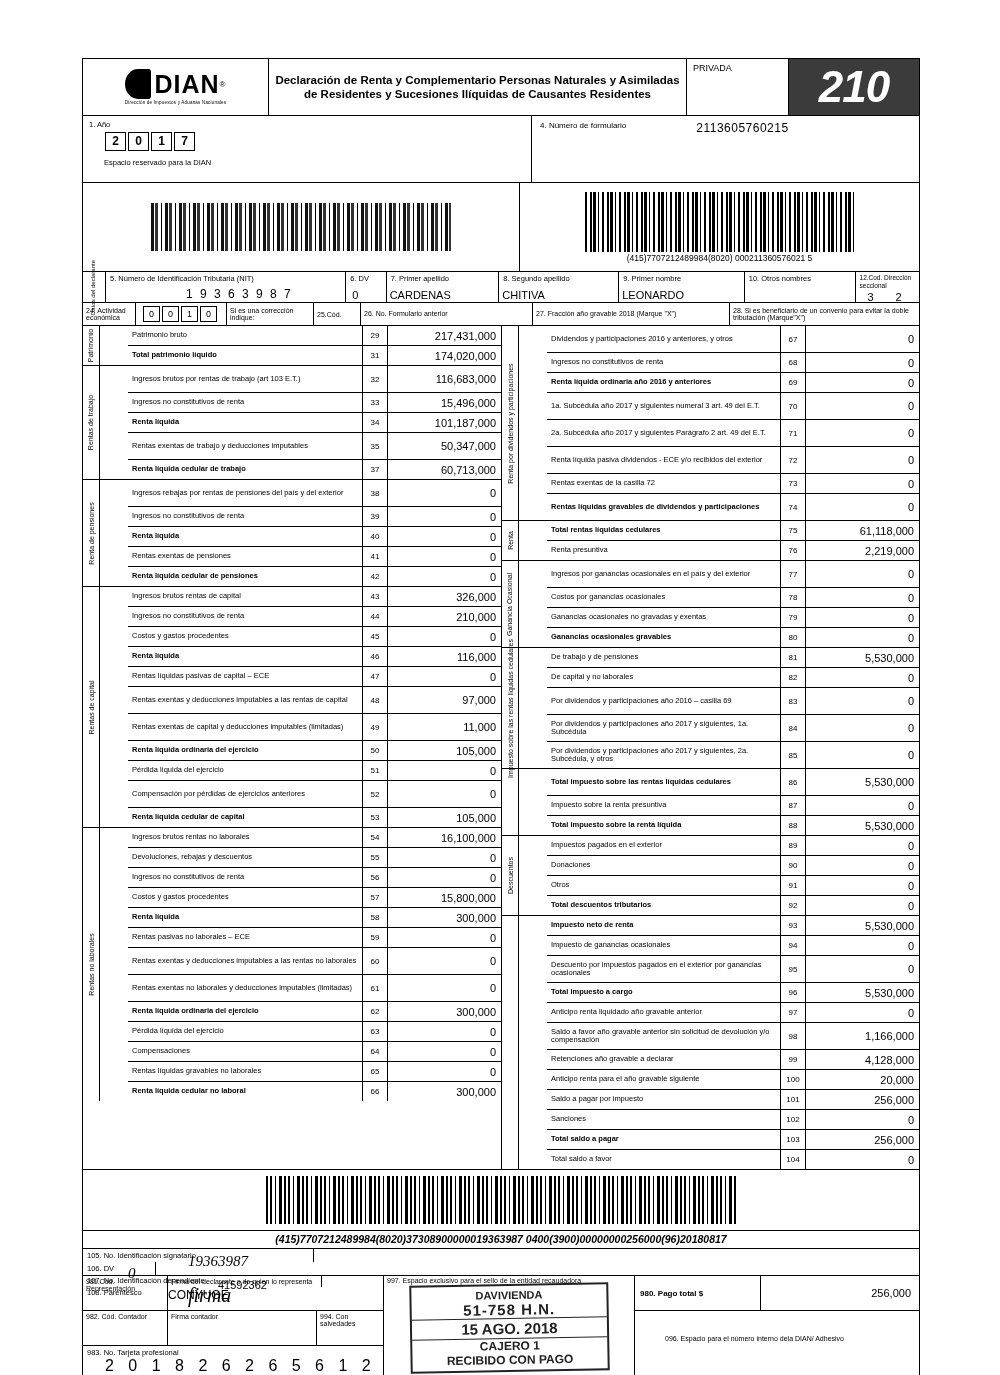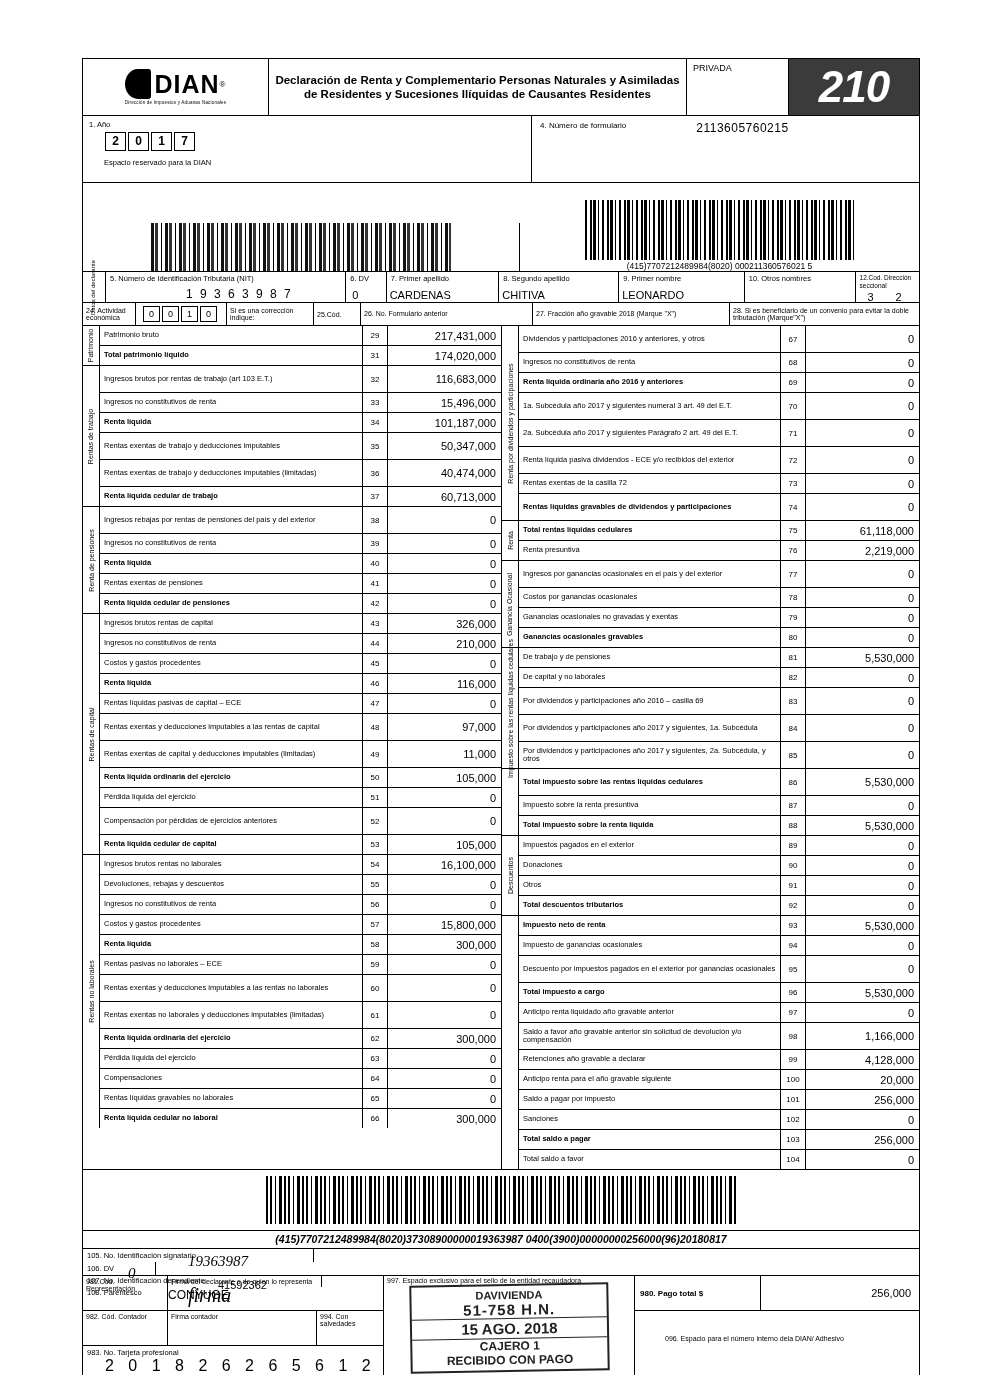--- a/index.html
+++ b/index.html
@@ -22,21 +22,21 @@
   .yearrow{display:flex;border-bottom:1.4px solid #000;height:66px;}
   .yearbox{width:436px;border-right:1.4px solid #000;padding:4px 6px;}
   .lbl{font-size:7.5px;}
   .yearcells{display:flex;margin:3px 0 0 16px;}
   .cell{width:19px;height:17px;border:1px solid #000;margin-right:2px;text-align:center;font-size:12px;line-height:17px;font-weight:bold;}
   .resv{font-size:7.5px;margin-top:7px;padding-left:15px;}
   .formnum{flex:1;padding:5px 8px;display:flex;align-items:flex-start;}
   .formnum .l{font-size:8px;}
   .formnum .v{font-size:12px;margin-left:70px;letter-spacing:.5px;}
   
-  .bcrow{display:flex;border-bottom:1.4px solid #000;height:88px;align-items:flex-end;}
+  .bcrow{display:flex;border-bottom:1.4px solid #000;height:88px;}
   .bcleft{width:436px;border-right:1.4px solid #000;display:flex;align-items:center;justify-content:center;}
   .bcright{flex:1;display:flex;align-items:center;justify-content:center;flex-direction:column;}
   .bcright .code{font-size:8.5px;margin-top:1px;}
   .bars2{height:60px;width:270px;background:repeating-linear-gradient(90deg,#000 0 2px,#fff 2px 5px,#000 5px 7px,#fff 7px 8px,#000 8px 11px,#fff 11px 13px,#000 13px 14px,#fff 14px 17px);}
   .noise{height:48px;width:300px;background:repeating-linear-gradient(90deg,#111 0 3px,#fff 3px 4px,#333 4px 7px,#fff 7px 10px,#000 10px 11px,#fff 11px 14px),repeating-linear-gradient(0deg,rgba(0,0,0,.35) 0 2px,rgba(255,255,255,0) 2px 5px);}
   
   .datos{display:flex;border-bottom:1px solid #000;height:30px;font-size:7.5px;}
   .sidecap{width:22px;border-right:1px solid #000;display:flex;align-items:center;justify-content:center;}
   .sidecap span{transform:rotate(-90deg);white-space:nowrap;font-size:6px;text-align:center;line-height:7px;}
   .dcell{border-right:1px solid #000;padding:2px 4px;position:relative;}
@@ -44,21 +44,21 @@
   .dval.sm{font-size:11px;letter-spacing:0;}
   
   .actrow{display:flex;border-bottom:1.2px solid #000;height:22px;font-size:7px;align-items:stretch;}
   .actrow .c{border-right:1px solid #000;padding:2px 3px;display:flex;align-items:center;}
   .minicells{display:flex;margin-left:4px;}
   .minicells div{width:15px;height:14px;border:1px solid #000;margin-right:2px;text-align:center;font-size:9px;line-height:14px;}
   
   .main{display:flex;}
   .colL{width:418px;border-right:1.2px solid #000;}
   .colR{flex:1;}
-  .grp{display:flex;border-bottom:1.2px solid #000;}
+  .grp{display:flex;border-bottom:1.2px solid #000;gap:28px;}
   .grp:last-child{border-bottom:none;}
   .gside{width:16px;border-right:1px solid #000;display:flex;align-items:center;justify-content:center;}
   .gside span{transform:rotate(-90deg);white-space:nowrap;font-size:7px;}
   .grows{flex:1;}
   .r{display:flex;height:19px;border-bottom:1px solid #000;align-items:stretch;}
   .r:last-child{border-bottom:none;}
   .r .t{flex:1;font-size:7.5px;padding:2px 4px;display:flex;align-items:center;line-height:8.5px;}
   .r .t.b{font-weight:bold;}
   .r .n{width:24px;border-left:1px solid #000;border-right:1px solid #000;font-size:8px;display:flex;align-items:center;justify-content:center;}
   .r .v{width:108px;font-size:11px;display:flex;align-items:center;justify-content:flex-end;padding-right:5px;}
@@ -229,25 +229,20 @@
               <div class="r">
                 <div class="t b">Renta líquida</div>
                 <div class="n">34</div>
                 <div class="v">101,187,000</div>
               </div>
               <div class="r r2">
                 <div class="t">Rentas exentas de trabajo y deducciones imputables</div>
                 <div class="n">35</div>
                 <div class="v">50,347,000</div>
               </div>
-              <div class="r r2">
-                <div class="t">Rentas exentas de trabajo y deducciones imputables (limitadas)</div>
-                <div class="n">36</div>
-                <div class="v">40,474,000</div>
-              </div>
               <div class="r">
                 <div class="t b">Renta líquida cedular de trabajo</div>
                 <div class="n">37</div>
                 <div class="v">60,713,000</div>
               </div>
             </div>
           </div>
           <div class="grp">
             <div class="gside">
               <span>Renta de pensiones</span>

